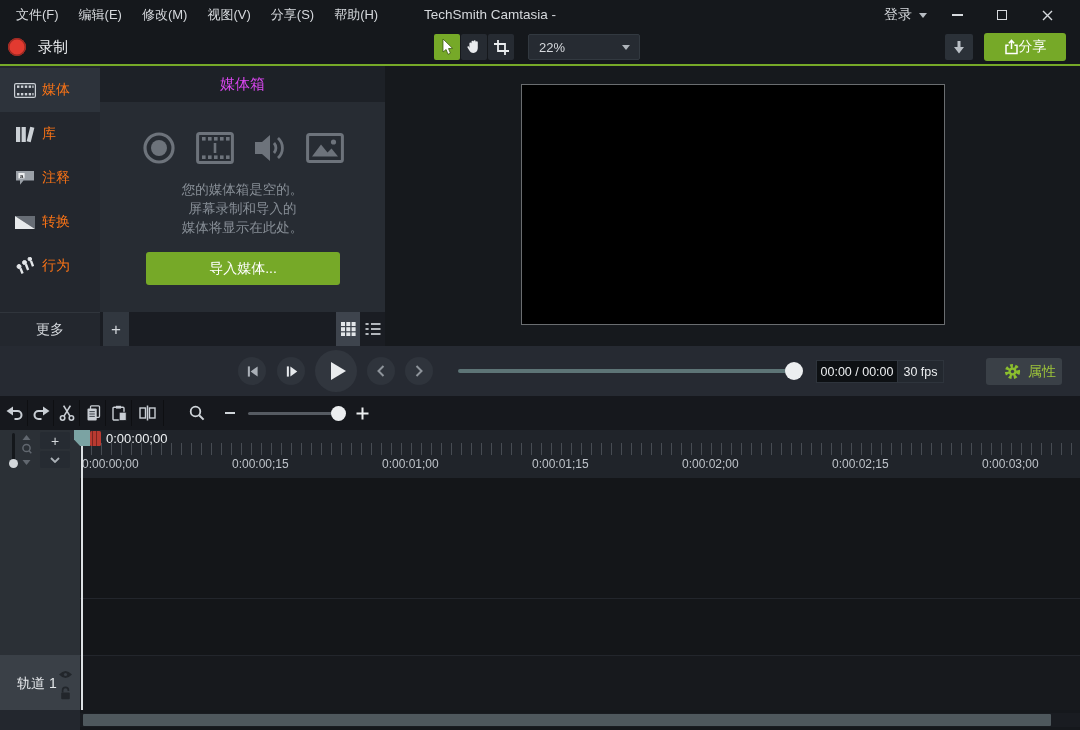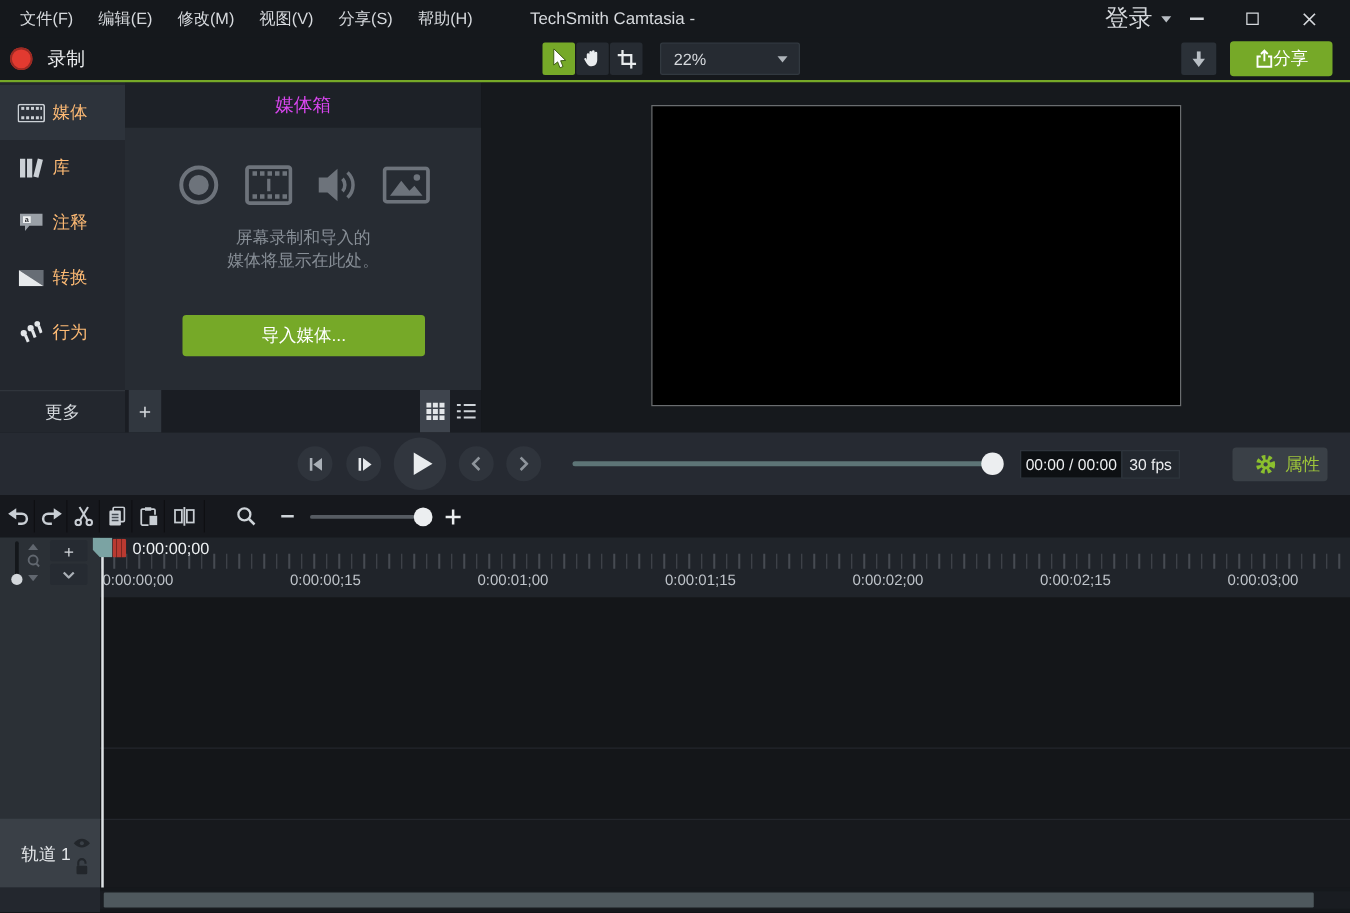--- a/index.html
+++ b/index.html
@@ -5,21 +5,21 @@
   * { box-sizing: border-box; margin: 0; padding: 0; }
   html,body { background:#0d0f12; }
   body { font-family: "Liberation Sans", "DejaVu Sans", sans-serif; }
   #app { position: relative; width: 1080px; height: 730px; background:#15181c; overflow: hidden; color:#d6d9dd; }
   .abs { position:absolute; }
   .flexc { display:flex; align-items:center; justify-content:center; }
   .menu-item { padding:0 10px; line-height:30px; font-size:13px; color:#d6d9dd; cursor:default; }
   .win-btn { width:30px; height:30px; display:flex; align-items:center; justify-content:center; }
   .tool-btn { width:26px; height:26px; background:#262b32; border-radius:2px; display:flex; align-items:center; justify-content:center; margin-right:1px; }
   .tool-btn.sel { background:#76a928; }
-  .side-item { height:44px; display:flex; align-items:center; font-size:14px; color:#fdba74; }
+  .side-item { height:44px; display:flex; align-items:center; font-size:14px; color:#f97316; }
   .side-item .ic { width:26px; margin-left:12px; display:flex; justify-content:center; }
   .side-item .lbl { margin-left:4px; }
   .side-item.sel { background:#2d333b; }
   .pb-btn { position:absolute; border-radius:50%; background:#2f343c; display:flex; align-items:center; justify-content:center; }
   .tl-btn { width:26px; height:26px; display:flex; align-items:center; justify-content:center; border-right:1px solid rgba(0,0,0,.35); }
   .ruler-lbl { position:absolute; top:27px; font-size:12px; color:#bfc4ca; white-space:nowrap; }
 </style>
 </head>
 <body>
 
@@ -29,21 +29,21 @@
     <div class="abs" style="left:6px;top:0;display:flex;">
       <div class="menu-item">文件(F)</div>
       <div class="menu-item">编辑(E)</div>
       <div class="menu-item">修改(M)</div>
       <div class="menu-item">视图(V)</div>
       <div class="menu-item">分享(S)</div>
       <div class="menu-item">帮助(H)</div>
     </div>
     <div class="abs" style="left:424px;top:0;line-height:30px;font-size:13.5px;color:#d6d9dd;">TechSmith Camtasia -</div>
     <div class="abs" style="left:884px;top:0;height:30px;display:flex;align-items:center;gap:7px;">
-      <span style="font-size:19px;color:#d6d9dd;">登录</span>
+      <span style="font-size:14px;color:#d6d9dd;">登录</span>
       <span style="width:0;height:0;border-left:4.5px solid transparent;border-right:4.5px solid transparent;border-top:5px solid #b8bdc3;"></span>
     </div>
     <div class="abs win-btn" style="left:942px;top:0;">
       <span style="width:11px;height:2px;background:#d6d9dd;"></span>
     </div>
     <div class="abs win-btn" style="left:987px;top:0;">
       <span style="width:10px;height:10px;border:1.5px solid #d6d9dd;"></span>
     </div>
     <div class="abs win-btn" style="left:1032px;top:0;">
       <svg width="11" height="11" viewBox="0 0 11 11">
@@ -197,20 +197,21 @@
           <path d="M21 12 a7.5 7.5 0 0 1 0 10" fill="none" stroke="#6d737b" stroke-width="2.8"></path>
           <path d="M25 7 a13.5 13.5 0 0 1 0 20" fill="none" stroke="#6d737b" stroke-width="2.8"></path>
         </svg>
       <svg width="38" height="30" viewBox="0 0 38 30" style="margin-top:3px;">
           <rect x="1.6" y="1.6" width="34.8" height="26.8" rx="2" fill="none" stroke="#6d737b" stroke-width="3"></rect>
           <circle cx="27.5" cy="9" r="2.6" fill="#6d737b"></circle>
           <polygon points="6,23.5 15,11.5 21.5,19.5 25.5,15.5 32,23.5" fill="#6d737b"></polygon>
         </svg>
     </div>
     <div class="abs" style="left:0;top:78px;width:285px;text-align:center;font-size:13.5px;line-height:19px;color:#878e96;">
+      <span style="display:block;">您的媒体箱是空的。</span>
       <span style="display:block;">屏幕录制和导入的</span>
       <span style="display:block;">媒体将显示在此处。</span>
     </div>
     <div class="abs flexc" style="left:46px;top:150px;width:194px;height:33px;background:#76a928;border-radius:3px;">
       <span style="font-size:14px;color:#ffffff;">导入媒体...</span>
     </div>
   </div>
   <div class="abs" style="left:100px;top:312px;width:285px;height:34px;background:#1a1d23;">
     <div class="abs flexc" style="left:3px;top:0;width:26px;height:34px;background:#31373f;">
       <span style="font-size:17px;color:#d3d7db;line-height:17px;">+</span>

